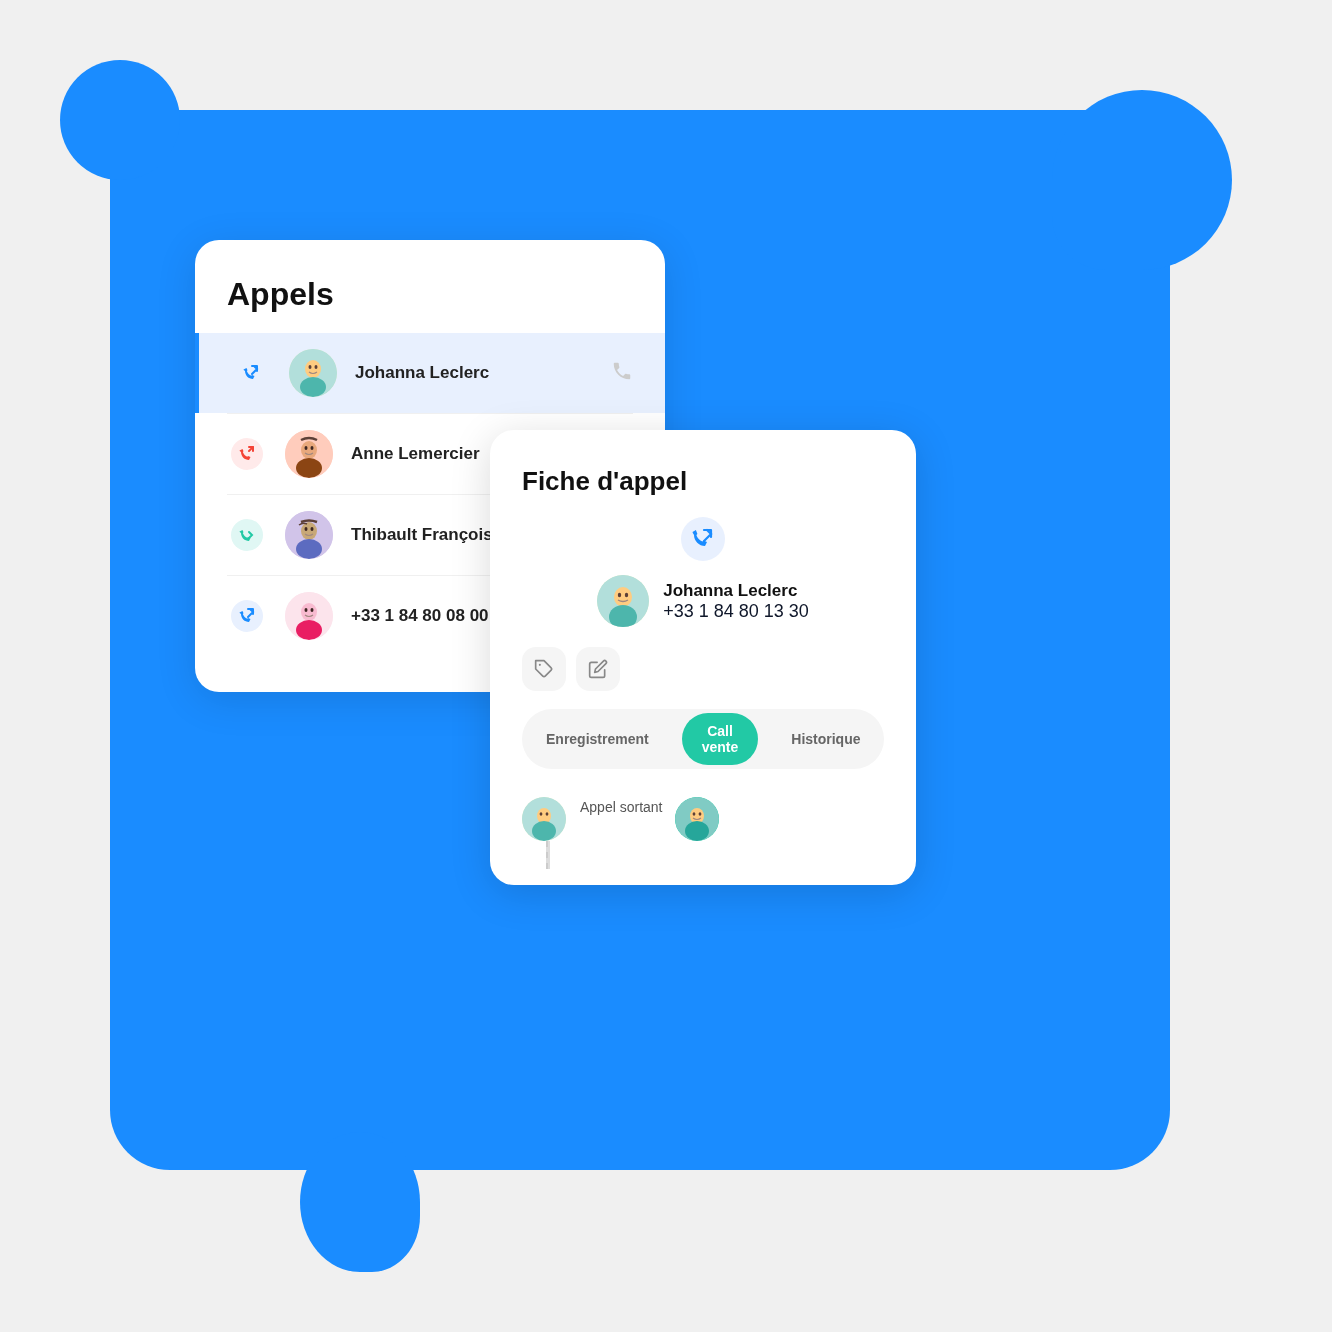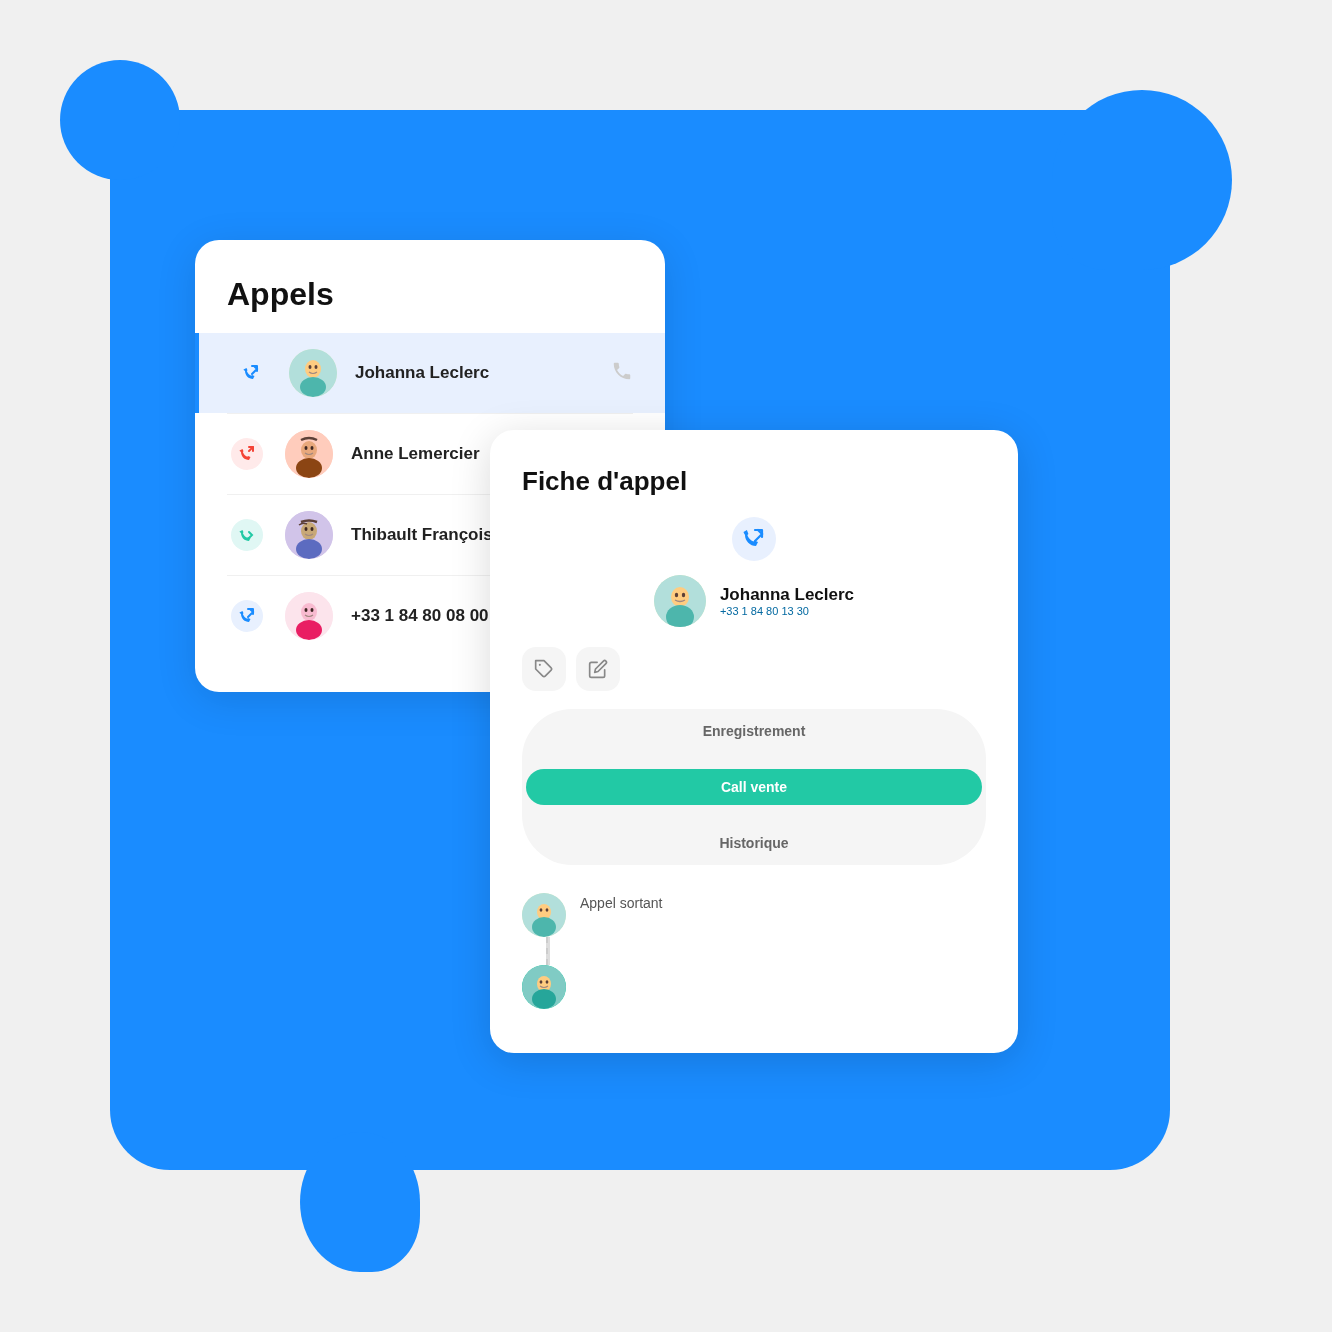--- a/index.html
+++ b/index.html
@@ -154,21 +154,21 @@
     .face-johanna { background: #c8e6c9; }
     .face-anne { background: #ffccbc; }
     .face-thibault { background: #d1c4e9; }
     .face-unknown { background: #fce4ec; }
 
     
     .fiche-card {
       position: absolute;
       top: 430px;
       left: 490px;
-      width: 528px;
+      width: 426px;
       background: #fff;
       border-radius: 24px;
       box-shadow: 0 8px 40px rgba(0,0,0,0.15);
       padding: 36px 32px 36px 32px;
       z-index: 3;
     }
 
     .fiche-title {
       font-size: 26px;
       font-weight: 800;
@@ -203,22 +203,22 @@
       flex-shrink: 0;
     }
 
     .fiche-name {
       font-size: 17px;
       font-weight: 700;
       color: #111;
     }
 
     .fiche-phone {
-      font-size: 11px;
-      color: #0369a1;
+      font-size: 18px;
+      color: #0f172a;
       font-weight: 500;
     }
 
     .fiche-actions {
       display: flex;
       gap: 10px;
       margin: 14px 0 18px 0;
       justify-content: flex-start;
     }
 
@@ -231,26 +231,25 @@
       display: flex;
       align-items: center;
       justify-content: center;
       cursor: pointer;
       font-size: 18px;
       color: #666;
     }
 
     .tab-bar {
       display: flex;
-      gap: 20px;
+      gap: 13px;
       margin-bottom: 20px;
       background: #f5f5f5;
       border-radius: 50px;
       padding: 4px;
-      flex-direction: column;
     }
 
     .tab-btn {
       padding: 10px 20px;
       border-radius: 50px;
       border: none;
       font-size: 14px;
       font-weight: 600;
       cursor: pointer;
       background: transparent;
@@ -259,21 +258,21 @@
     }
 
     .tab-btn.active {
       background: #22c9a5;
       color: #fff;
     }
 
     
     .flow-list {
       display: flex;
-      flex-direction: column;
+      flex-direction: row;
       gap: 12px;
       position: relative;
     }
 
     .flow-item {
       display: flex;
       align-items: flex-start;
       gap: 14px;
       padding: 8px 0;
       position: relative;

